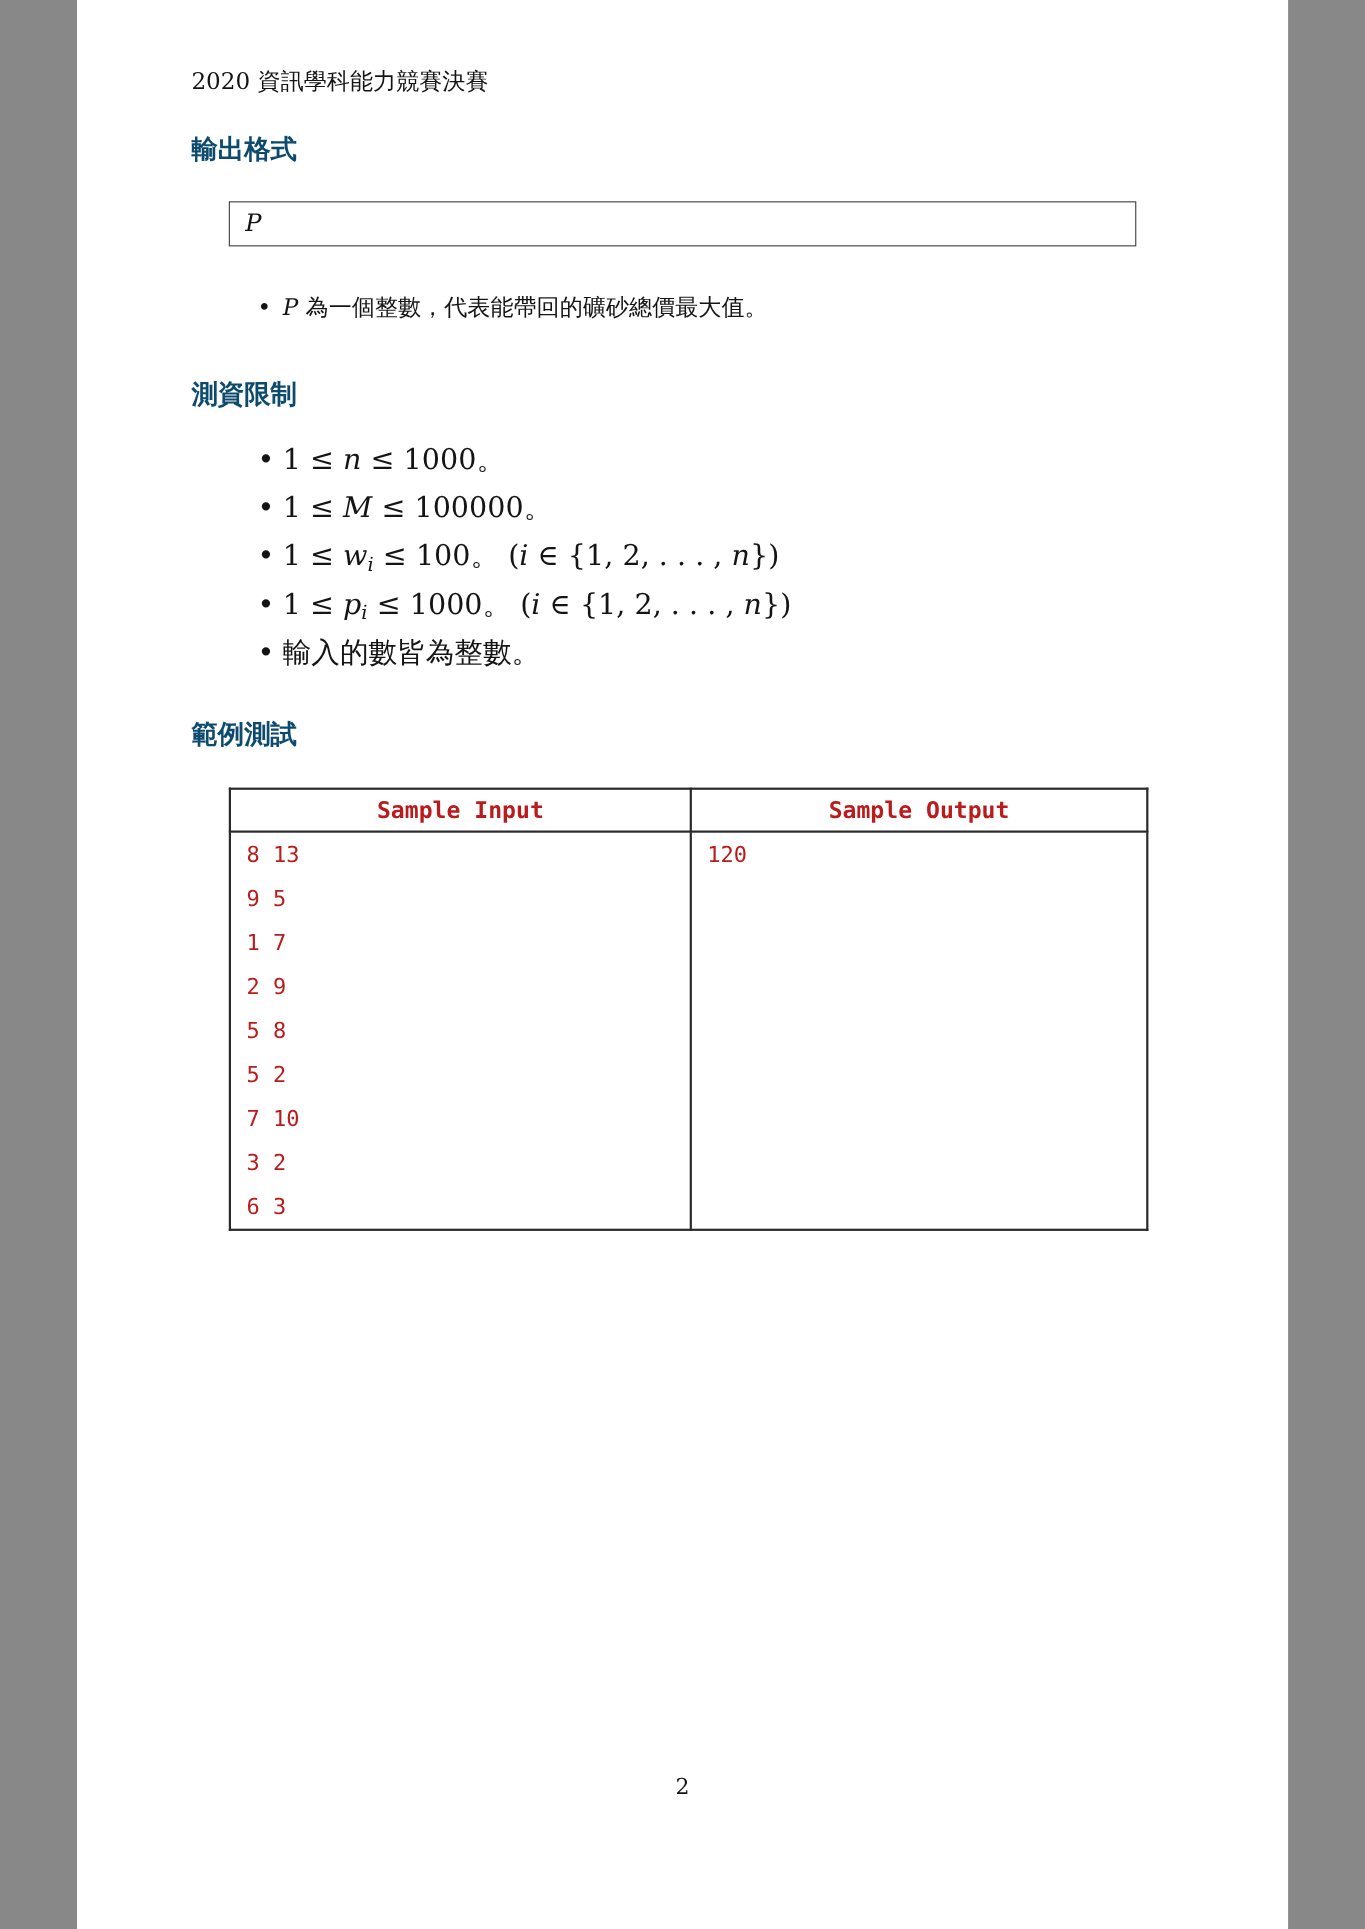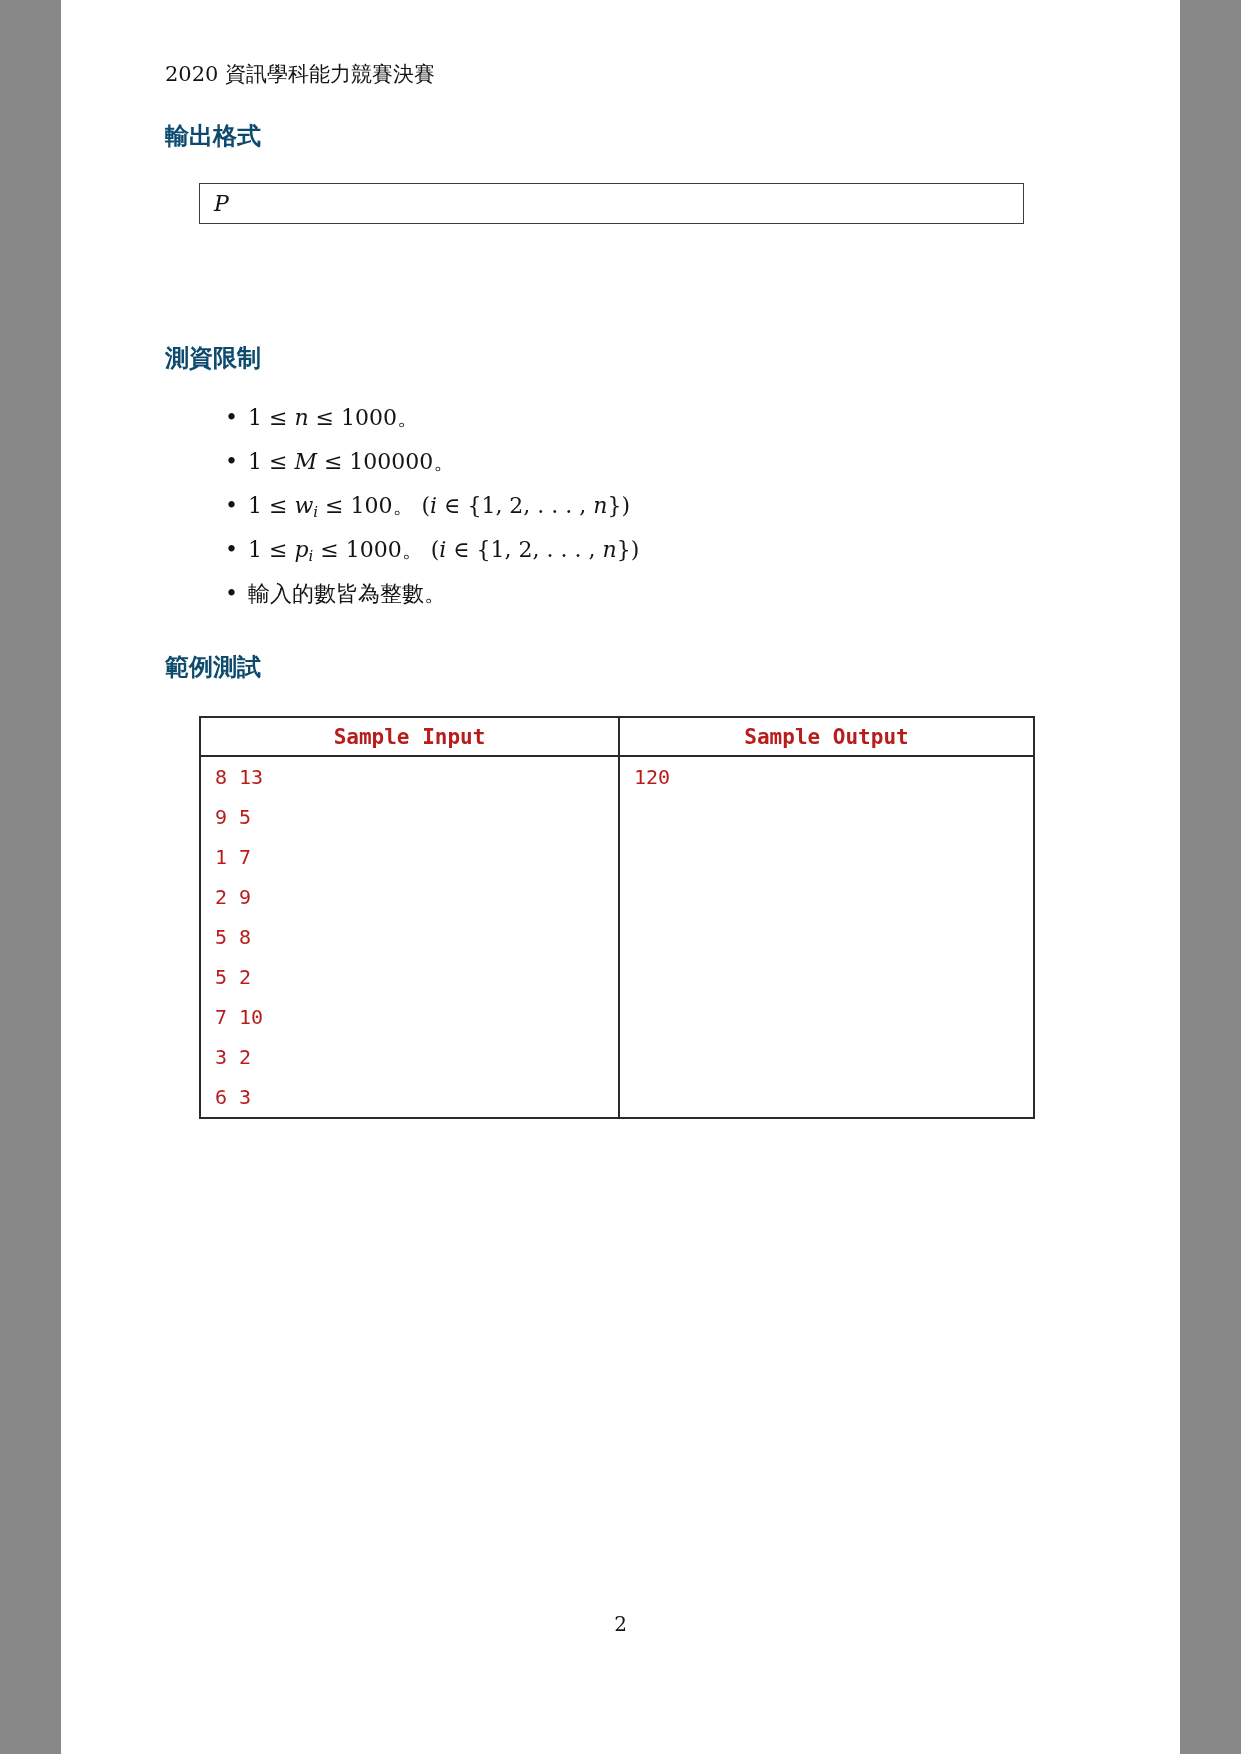--- a/index.html
+++ b/index.html
@@ -4,21 +4,20 @@
 <style>
   html,body { margin:0; padding:0; background:#888; }
   .page {
     position:relative;
     width:1101px; height:1754px;
     margin:0 auto;
     background:#ffffff;
     color:#141414;
     font-family:"DejaVu Serif", serif;
     overflow:hidden;
-    padding-left:18px;
   }
   .doc-header {
     position:absolute; left:104px; top:60px;
     font-size:21px; line-height:28px; color:#141414;
   }
   .sec-heading {
     position:absolute; left:104px; margin:0;
     font-family:"DejaVu Sans", sans-serif;
     font-weight:700; font-size:24px; line-height:28px; color:#0c4a6e;
   }
@@ -38,21 +37,21 @@
 
   .bullet-list { list-style:none; margin:0; padding:0; position:absolute; left:162px; }
   .bullet-list li { position:relative; padding-left:25px; }
   .bullet-list li::before {
     content:"\2022";
     position:absolute; left:2px;
     color:#141414;
   }
   #note-list { top:262px; font-size:21px; }
   #note-list li { line-height:34px; }
-  #constraints-list { top:396px; font-size:22px; }
+  #constraints-list { top:396px; font-size:26px; }
   #constraints-list li { line-height:44px; height:44px; }
 
   .seg-rm  { font-style:normal; }
   .seg-it  { font-style:italic; font-family:"DejaVu Serif", serif; }
   .seg-sub { font-style:italic; font-size:68%; vertical-align:-0.28em; font-family:"DejaVu Serif", serif; }
 
   .sample-table {
     position:absolute; left:138px; top:716px;
     width:830px;
     border-collapse:collapse;
@@ -81,20 +80,25 @@
 <div class="page">
 
   <div class="doc-header">2020 資訊學科能力競賽決賽</div>
 
   <h2 class="sec-heading" id="h-output">輸出格式</h2>
 
   <div class="io-box">
     <span><span class="seg-it">P</span></span>
   </div>
 
+  <ul class="bullet-list" id="note-list">
+    <li>
+      <span><span class="seg-it">P</span><span class="seg-rm"> 為一個整數，代表能帶回的礦砂總價最大值。</span></span>
+    </li>
+  </ul>
 
   <h2 class="sec-heading" id="h-constraints">測資限制</h2>
 
   <ul class="bullet-list" id="constraints-list">
       <li><span><span class="seg-rm">1 ≤ </span><span class="seg-it">n</span><span class="seg-rm"> ≤ 1000。</span></span></li>
       <li><span><span class="seg-rm">1 ≤ </span><span class="seg-it">M</span><span class="seg-rm"> ≤ 100000。</span></span></li>
       <li><span><span class="seg-rm">1 ≤ </span><span class="seg-it">w</span><span class="seg-sub">i</span><span class="seg-rm"> ≤ 100。 (</span><span class="seg-it">i</span><span class="seg-rm"> ∈ {1, 2, . . . , </span><span class="seg-it">n</span><span class="seg-rm">})</span></span></li>
       <li><span><span class="seg-rm">1 ≤ </span><span class="seg-it">p</span><span class="seg-sub">i</span><span class="seg-rm"> ≤ 1000。 (</span><span class="seg-it">i</span><span class="seg-rm"> ∈ {1, 2, . . . , </span><span class="seg-it">n</span><span class="seg-rm">})</span></span></li>
       <li><span><span class="seg-rm">輸入的數皆為整數。</span></span></li>
     </ul>

